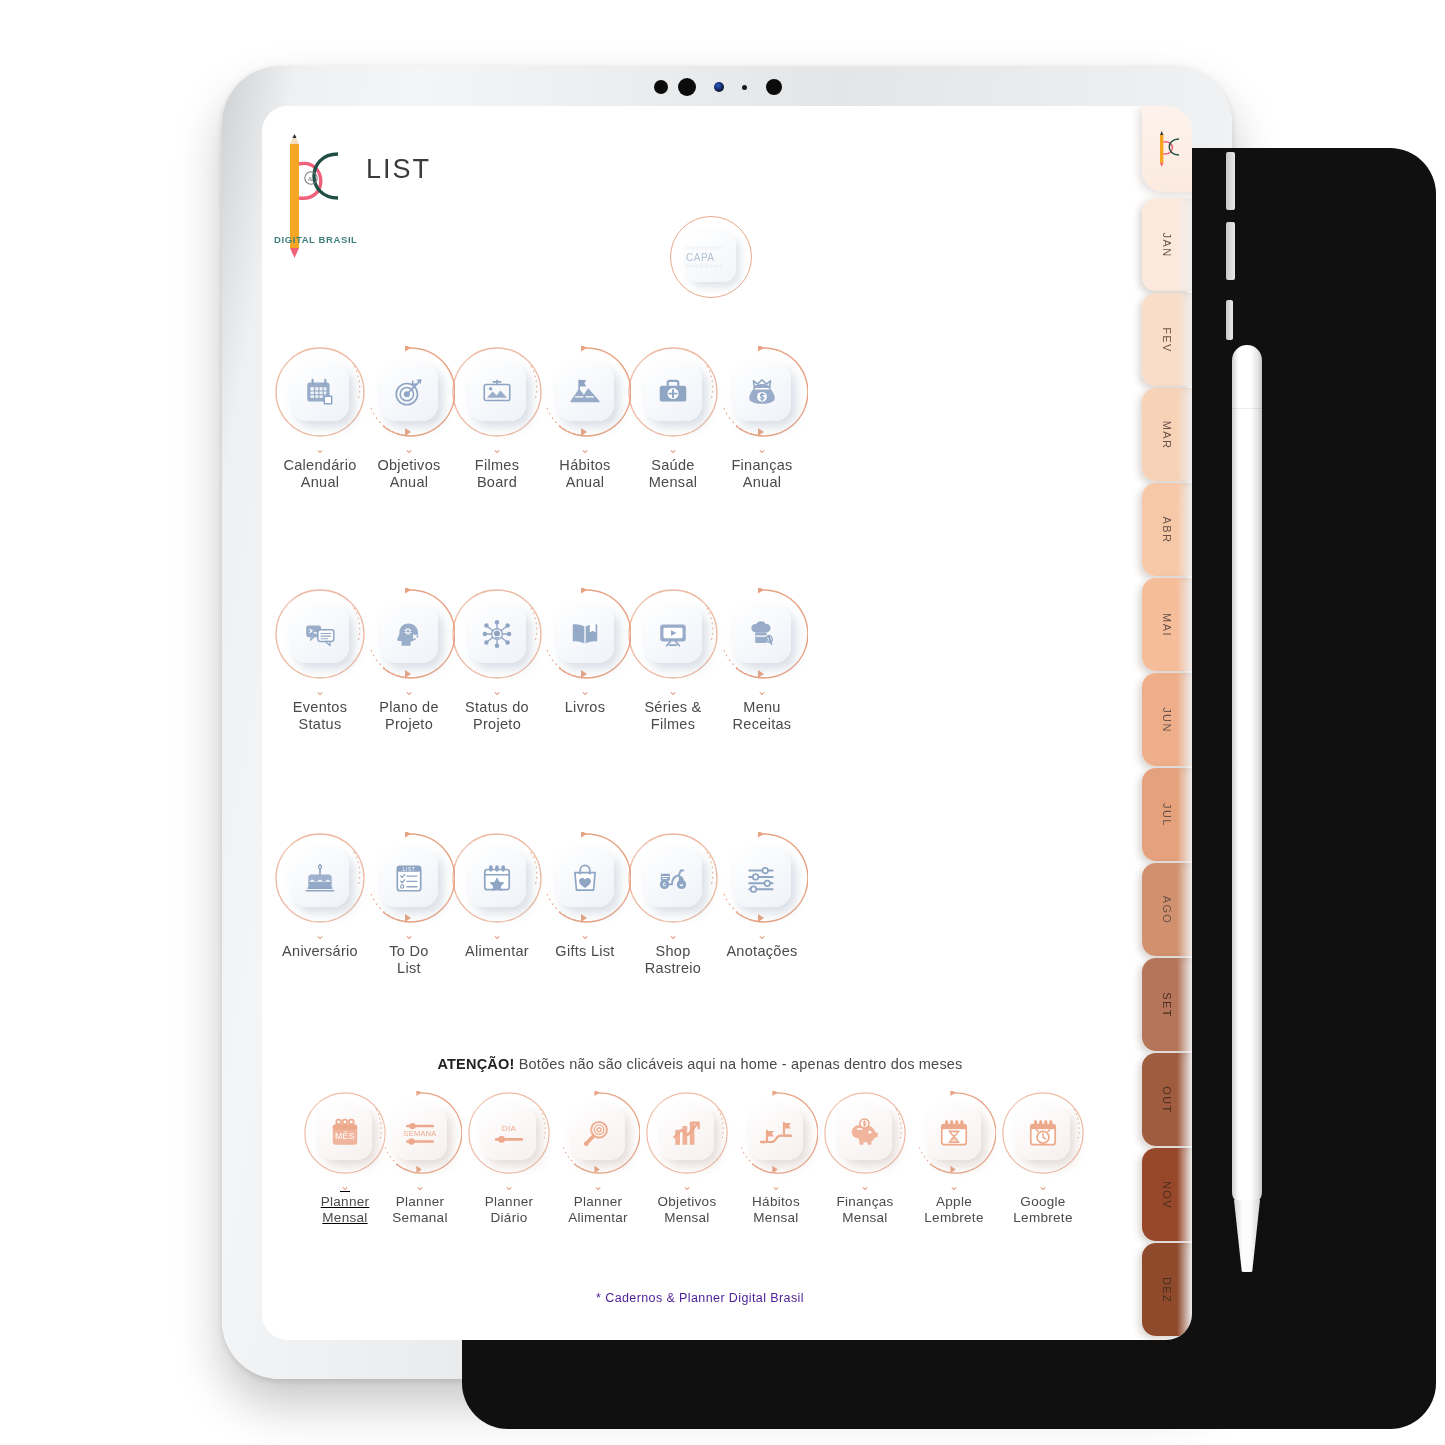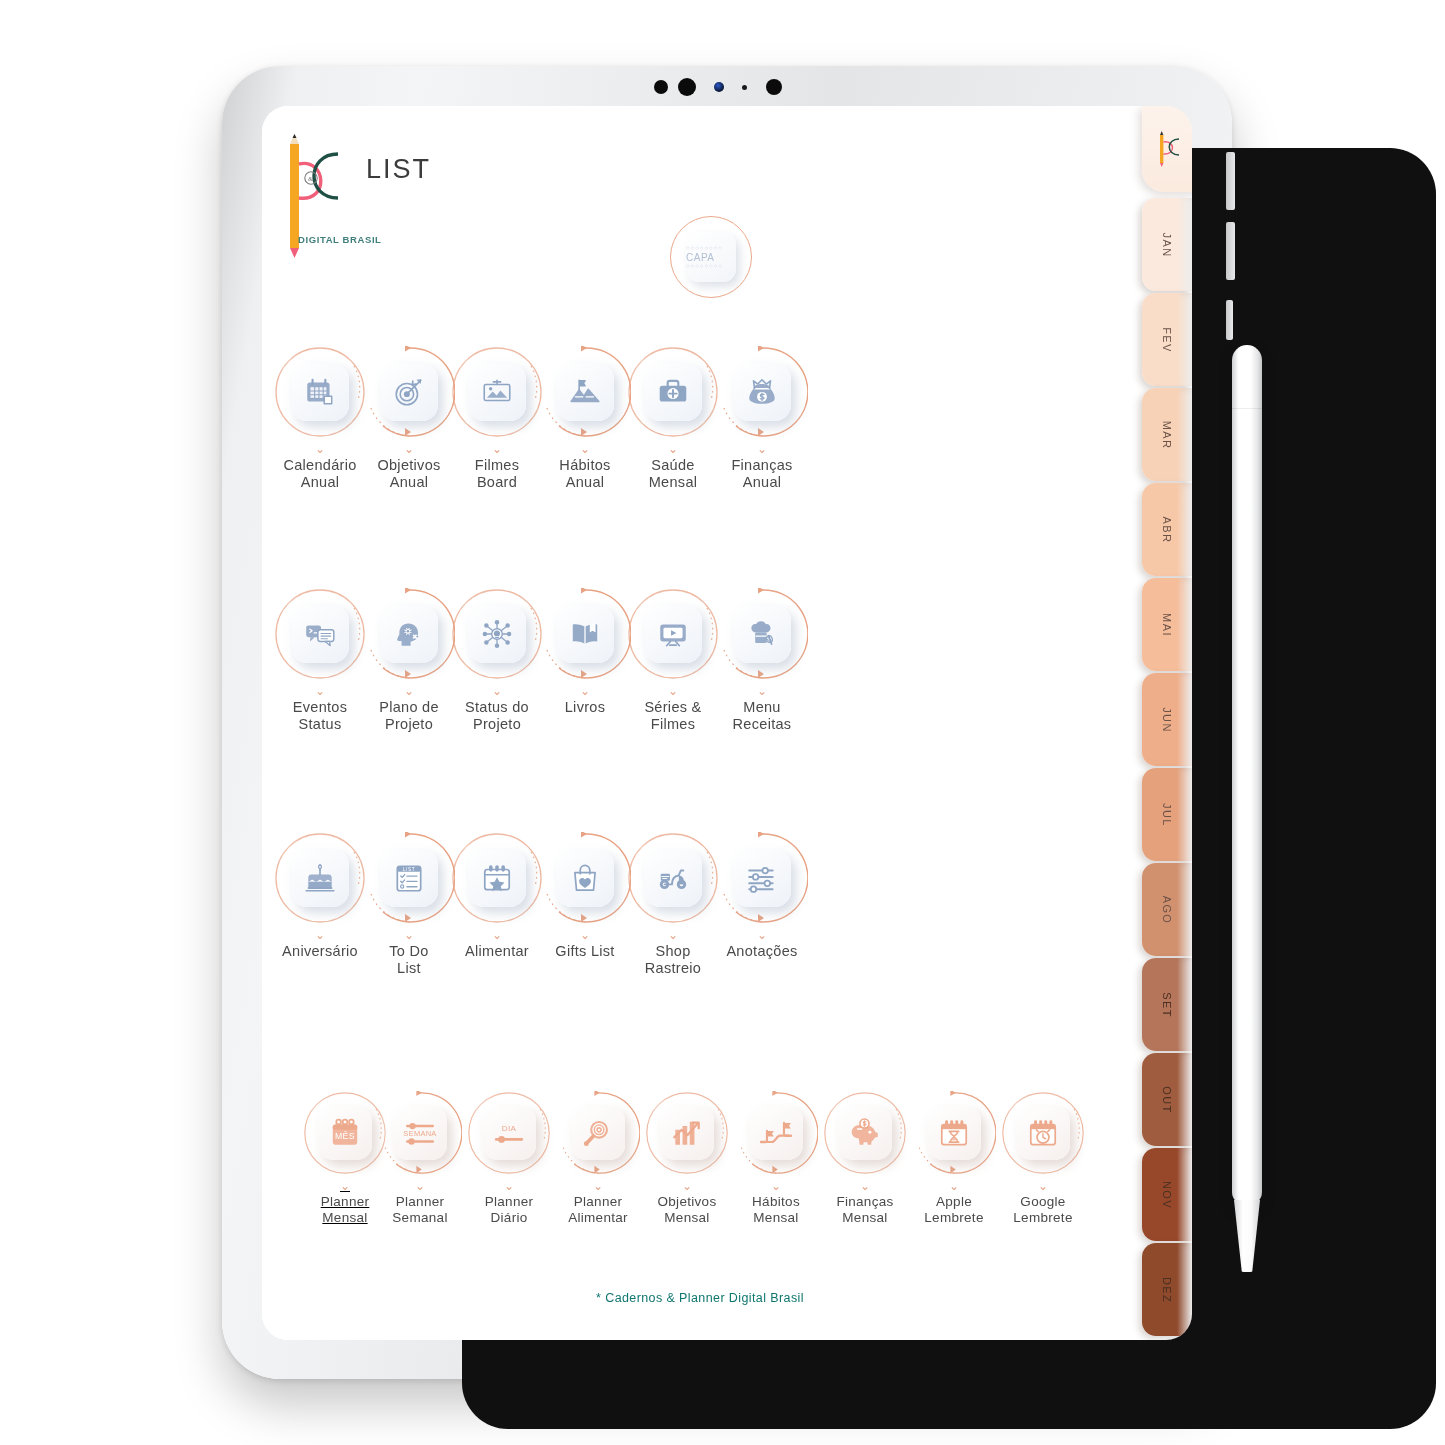--- a/index.html
+++ b/index.html
@@ -54,21 +54,21 @@
 
   
   .page{
     position:absolute;left:0;top:0;width:876px;height:1234px;background:#ffffff;
   }
 
   
   .logo{position:absolute;left:18px;top:22px;width:78px;height:140px;}
   .logo-caption{
     position:absolute;left:12px;top:128px;font-size:9.5px;letter-spacing:.6px;
-    color:#3f7f7c;font-weight:700;font-family:"Liberation Sans",sans-serif;white-space:nowrap;margin-left:24px;
+    color:#3f7f7c;font-weight:700;font-family:"Liberation Sans",sans-serif;white-space:nowrap;
   }
   .page-title{
     position:absolute;left:104px;top:48px;font-size:27px;letter-spacing:2px;color:#3b3b3b;
     font-family:"Liberation Sans",sans-serif;font-weight:300;
   }
 
   
   .capa-wrap{position:absolute;left:408px;top:110px;width:82px;height:82px;}
   .ring{position:absolute;inset:0;border-radius:50%;border:1.4px solid #e9a98a;}
   .capa-tile{
@@ -111,21 +111,21 @@
   .attn b{font-weight:700;color:#222;}
 
   .row-bottom{position:absolute;left:0;top:985px;width:876px;height:190px;}
   .cell-b{position:absolute;text-align:center;}
   .cell-b .circle{position:relative;width:84px;height:84px;margin:0 auto;}
   .cell-b .tile{left:15px;top:15px;width:54px;height:54px;border-radius:15px;}
   .cell-b .lbl{font-size:13.5px;line-height:16px;}
 
   .footer{
     position:absolute;left:0;top:1185px;width:876px;text-align:center;
-    font-size:12.5px;color:#0f766e;font-weight:300;letter-spacing:.4px;
+    font-size:12.5px;color:#4c1d95;font-weight:300;letter-spacing:.4px;
     font-family:"Liberation Sans",sans-serif;
   }
 
   
   .rail{position:absolute;left:876px;top:0;width:54px;height:1234px;}
   .tab{
     position:absolute;left:4px;width:50px;border-radius:14px 0 0 14px;
     box-shadow:-3px 3px 7px rgba(120,100,90,.28);
     display:flex;align-items:center;justify-content:center;
   }
@@ -594,20 +594,23 @@
                     <circle cx="8" cy="26.5" r="2.6"></circle>
                   </g>
                 </svg>
               </div>
        </div>
        <div class="chev">⌄</div>
        <div class="lbl">Anotações</div>
           </div>
         </div>
 
+      <div class="attn">
+        <b>ATENÇÃO!</b><span> Botões não são clicáveis aqui na home - apenas dentro dos meses</span>
+      </div>
 
       <div class="row-bottom" id="rowb">
           <div class="cell-b" style="left: 24px; width: 118px; text-decoration: underline;">
             <div class="circle">
               <svg class="arc" viewBox="0 0 92 92">
       <circle cx="46" cy="46" r="44" fill="none" stroke="#e8a384" stroke-width="1.3" opacity=".75"></circle>
       <path d="M 80 20 A 44 44 0 0 1 84 54" fill="none" stroke="#e8a384" stroke-width="1.2" stroke-dasharray="1.6 3.6" opacity=".85"></path>
     </svg>
        <div class="tile warm">
                 <svg width="34" height="34" viewBox="0 0 32 32" fill="none" stroke="#eda98c" stroke-width="1.5" stroke-linecap="round" stroke-linejoin="round">

